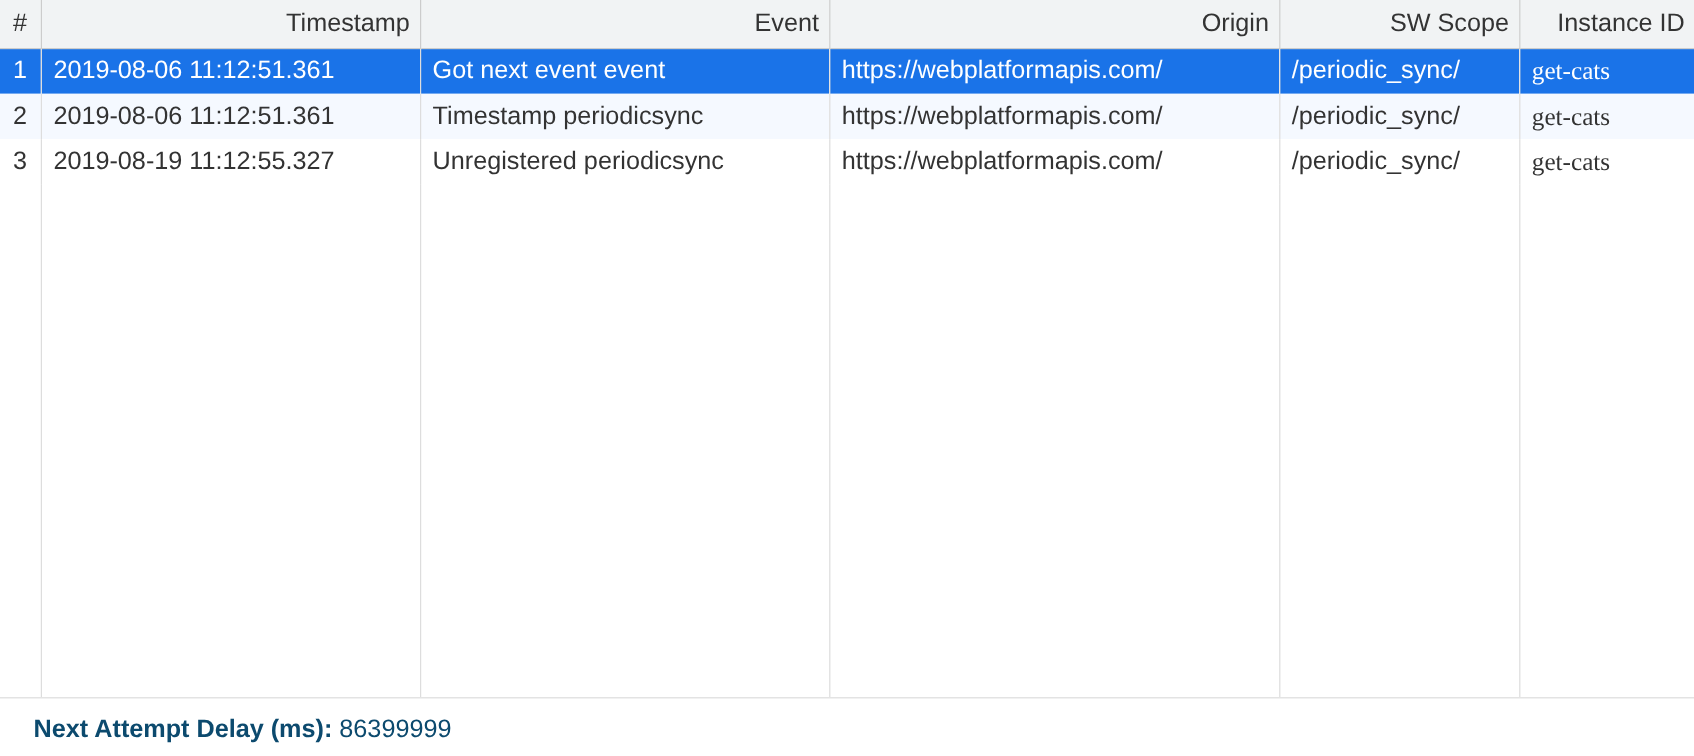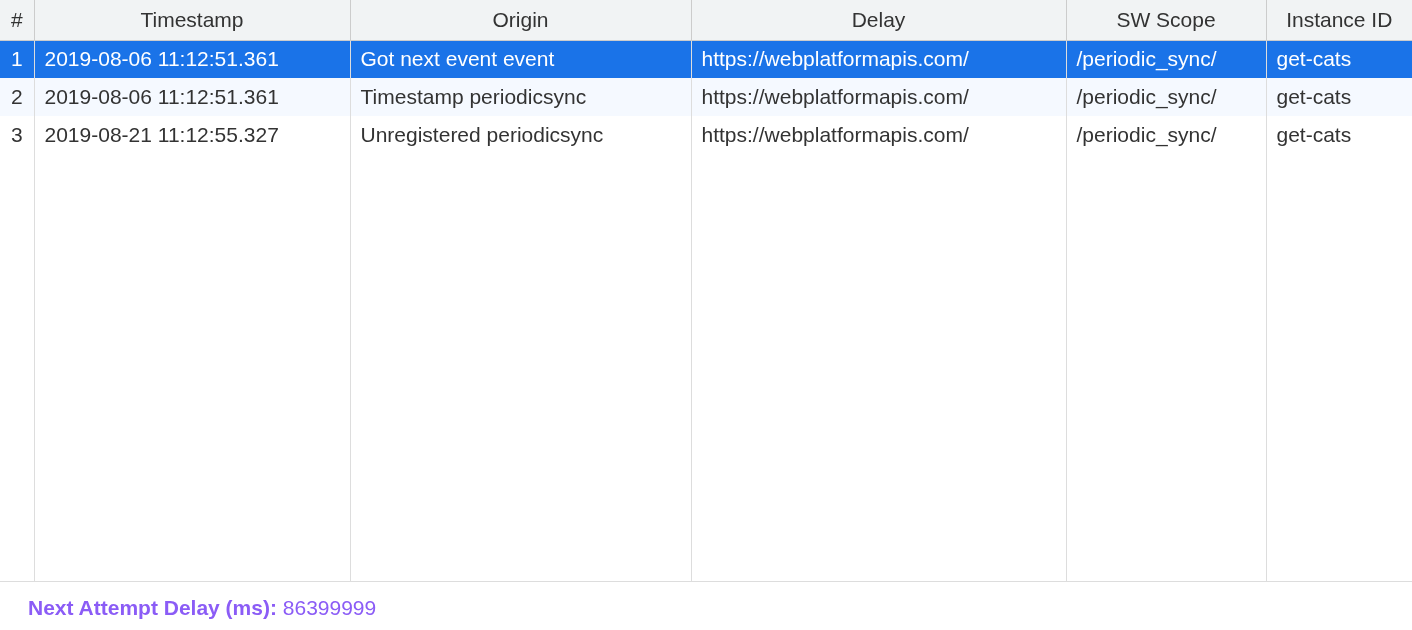--- a/index.html
+++ b/index.html
@@ -35,21 +35,21 @@
     colgroup col.c-num   { width: 34px; }
     colgroup col.c-ts    { width: 316px; }
     colgroup col.c-event { width: 341px; }
     colgroup col.c-origin{ width: 375px; }
     colgroup col.c-scope { width: 200px; }
     colgroup col.c-id    { width: auto; }
     thead th {
       background: #f1f3f4;
       color: #333;
       font-weight: 400;
-      text-align: center;
+      text-align: right;
       padding: 6px 8px;
       border-right: 1px solid #ccc;
       border-bottom: 1px solid #ccc;
       white-space: nowrap;
       overflow: hidden;
       text-overflow: ellipsis;
       height: 40px;
     }
     thead th:first-child {
       text-align: center;
@@ -67,36 +67,37 @@
       height: 38px;
       vertical-align: middle;
     }
     tbody td:first-child {
       text-align: center;
       padding-left: 4px;
       padding-right: 4px;
     }
     tbody td:last-child {
       border-right: none;
+      font-family: Liberation Serif, serif;
     }
     tbody tr.even td {
       background: #f5f9ff;
     }
     tbody tr.selected td {
       background: #1a73e8;
       color: #fff;
     }
     tbody tr.filler td {
       height: auto;
       padding: 0;
     }
     .footer {
       padding: 14px 28px 10px 28px;
       font-size: 21px;
-      color: #8b5cf6;
+      color: #0c4a6e;
     }
     .footer .label {
       font-weight: 700;
     }
   </style>
 </head>
 <body>
 
 <div class="container">
   <div class="table-wrap">
@@ -106,22 +107,22 @@
         <col class="c-ts">
         <col class="c-event">
         <col class="c-origin">
         <col class="c-scope">
         <col class="c-id">
       </colgroup>
       <thead>
         <tr>
           <th>#</th>
           <th>Timestamp</th>
+          <th>Event</th>
           <th>Origin</th>
-          <th>Delay</th>
           <th>SW Scope</th>
           <th>Instance ID</th>
         </tr>
       </thead>
       <tbody id="tbody">
       <tr class="selected">
             <td>1</td>
             <td>2019-08-06 11:12:51.361</td>
             <td>Got next event event</td>
             <td>https://webplatformapis.com/</td>
@@ -131,21 +132,21 @@
           <tr class="even">
             <td>2</td>
             <td>2019-08-06 11:12:51.361</td>
             <td>Timestamp periodicsync</td>
             <td>https://webplatformapis.com/</td>
             <td>/periodic_sync/</td>
             <td>get-cats</td>
           </tr>
           <tr>
             <td>3</td>
-            <td>2019-08-21 11:12:55.327</td>
+            <td>2019-08-19 11:12:55.327</td>
             <td>Unregistered periodicsync</td>
             <td>https://webplatformapis.com/</td>
             <td>/periodic_sync/</td>
             <td>get-cats</td>
           </tr>
           <tr class="filler">
             <td></td>
             <td></td>
             <td></td>
             <td></td>

